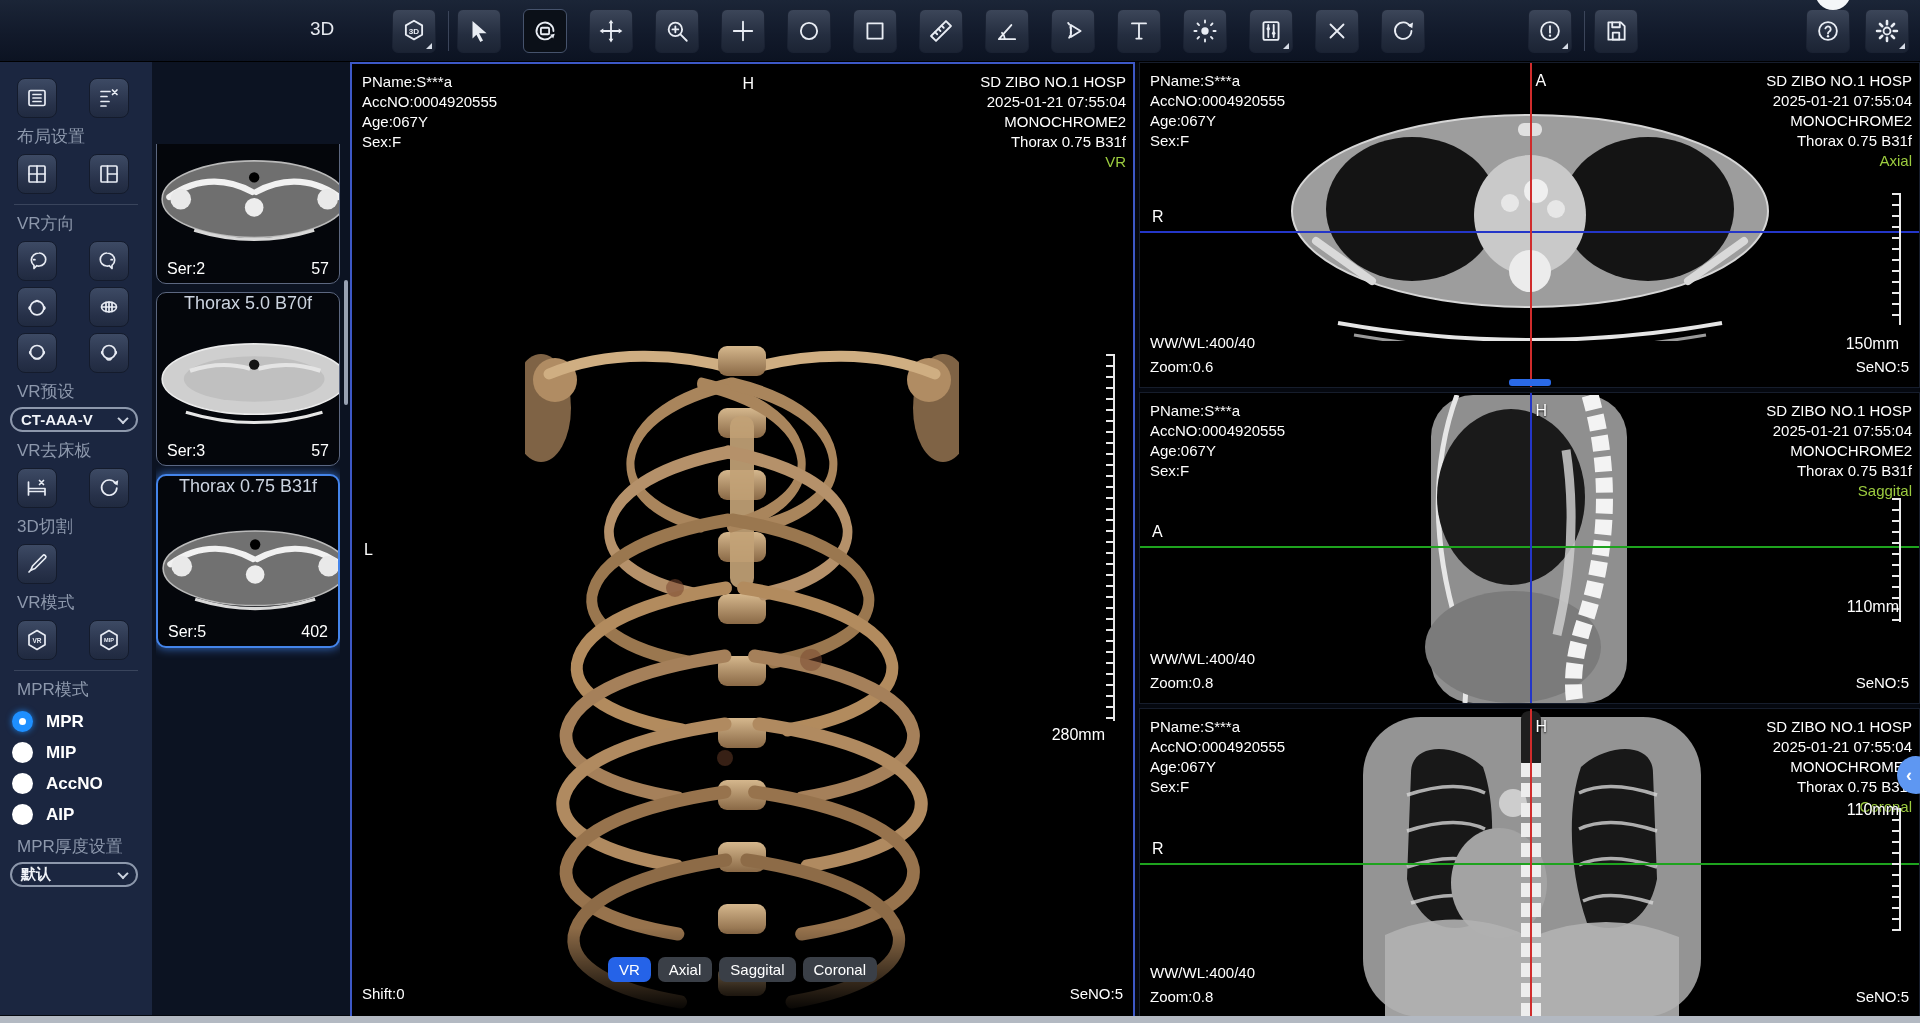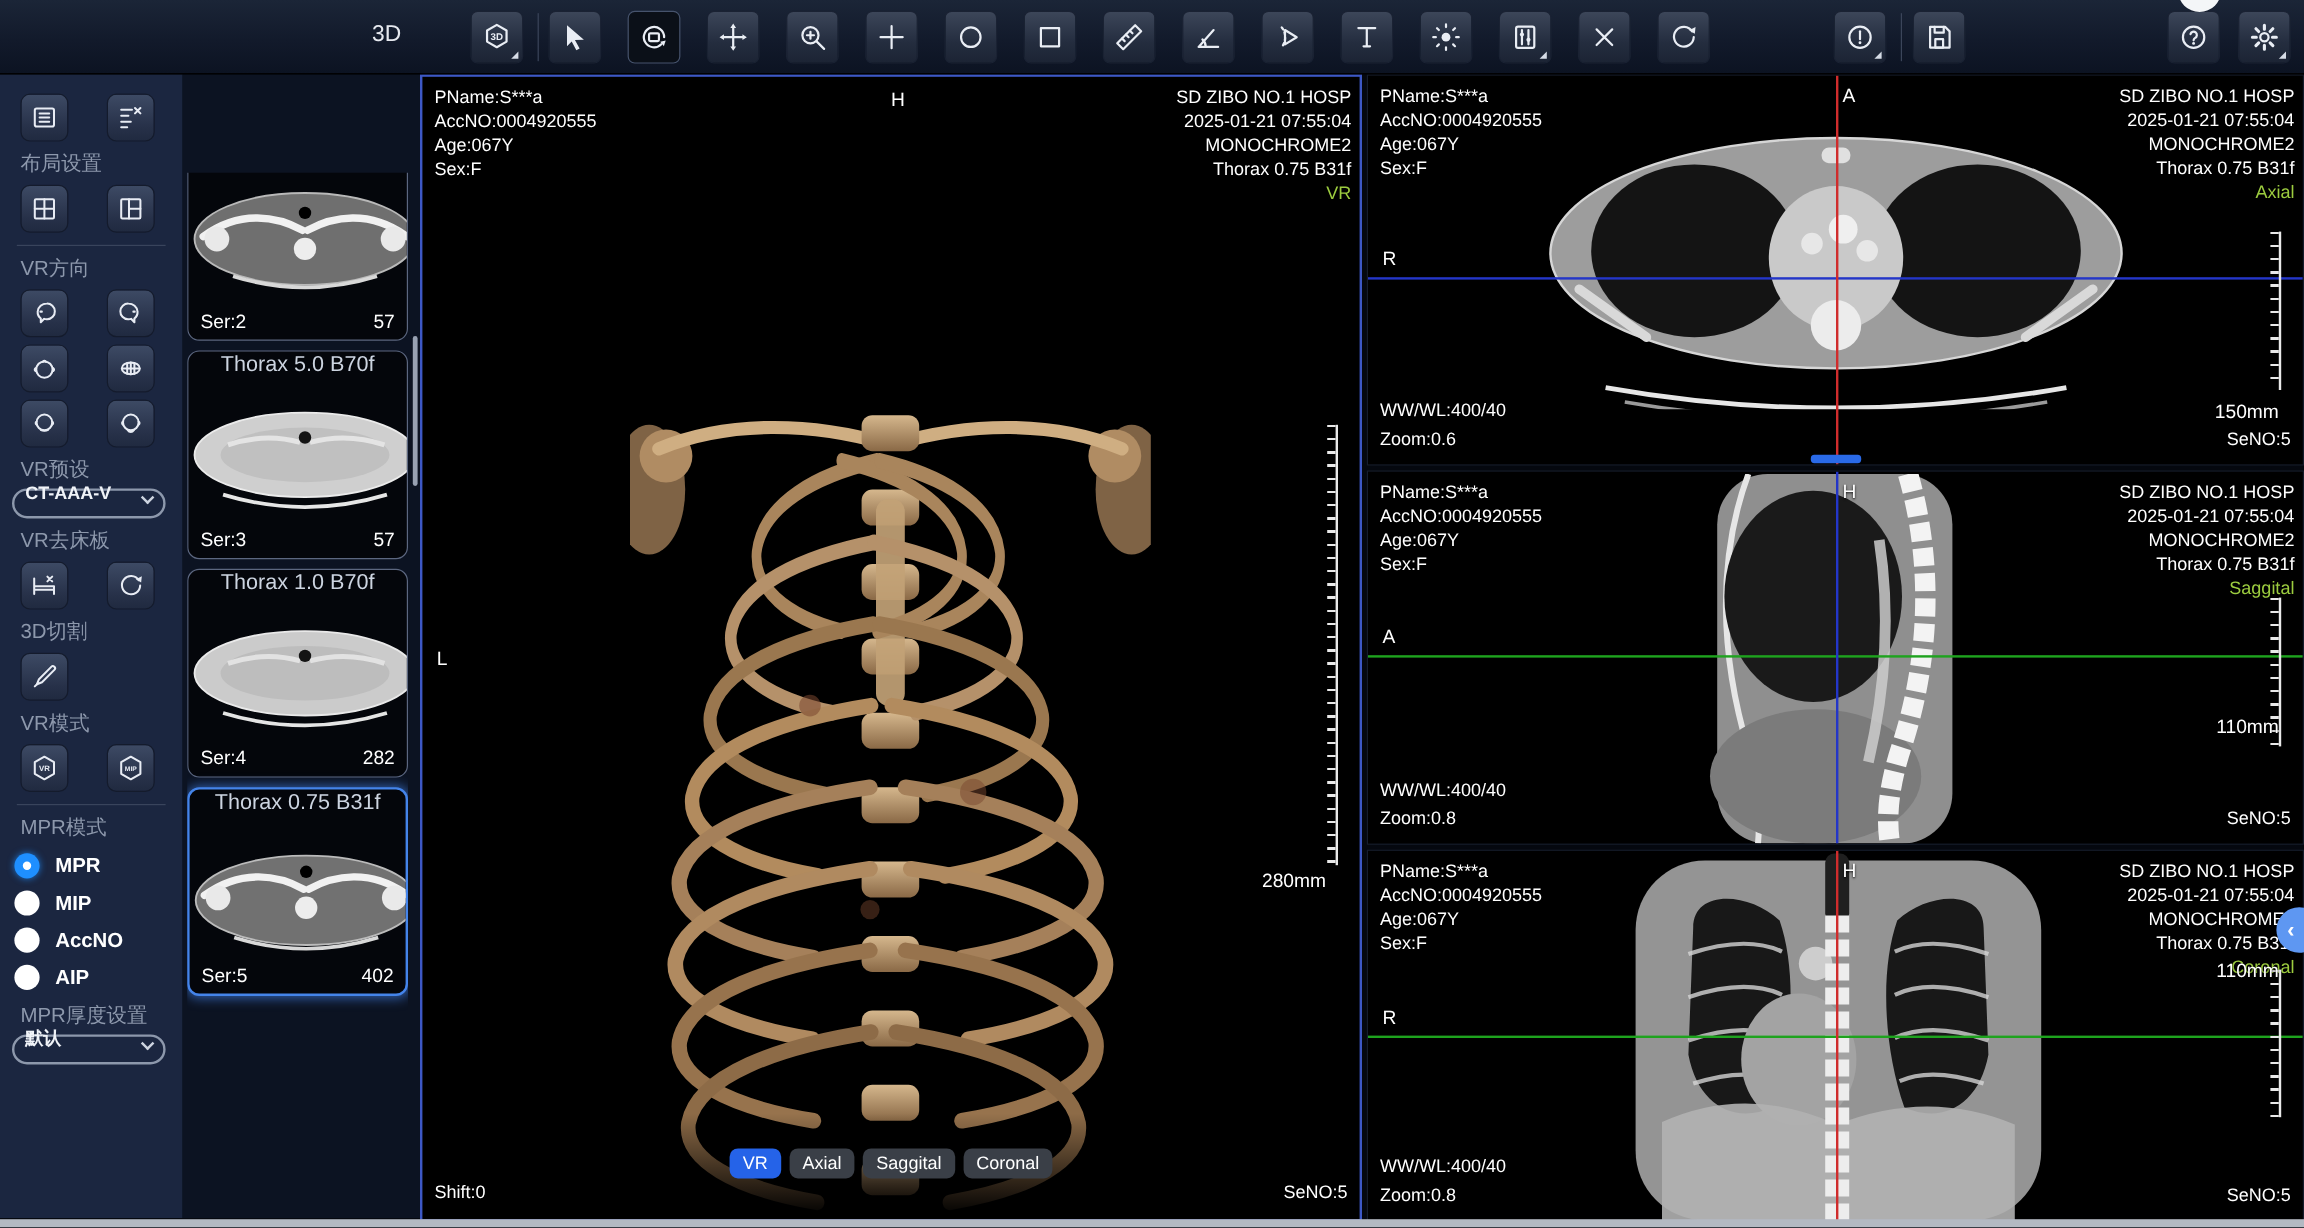--- a/index.html
+++ b/index.html
@@ -37,23 +37,23 @@
 
   
   .sidebar { position:absolute; left:0; top:62px; width:152px; height:953px;
     background:#1b2640; z-index:10; padding:10px 0 0 0; }
   .sb-row { display:flex; gap:32px; padding-left:17px; margin:6px 0; }
   .sb-btn { position:relative; width:40px; height:40px; border-radius:8px; border:1px solid #141b2c;
     background:linear-gradient(180deg,#3d4a64 0%,#273149 70%,#202a40 100%); color:#e8ecf4; cursor:pointer; }
   .sb-btn .ic { inset:7px; }
   .sb-label { color:#8d98ac; font-size:17px; padding-left:17px; margin:7px 0 3px; }
   .sb-div { height:1px; background:#39445c; margin:10px 14px 4px; }
-  .sb-select { display:flex; align-items:flex-end; justify-content:space-between;
+  .sb-select { display:flex; align-items:center; justify-content:space-between;
     margin:4px 0 2px 10px; width:128px; height:25px; border:2px solid #8d98ac; border-radius:13px;
-    padding:10px 9px; color:#f0f3f8; font-size:15px; font-weight:bold; cursor:pointer; background:transparent; }
+    padding:0 9px; color:#f0f3f8; font-size:15px; font-weight:bold; cursor:pointer; background:transparent; }
   .chev { width:8px; height:8px; border-right:2px solid #cdd4e0; border-bottom:2px solid #cdd4e0;
     transform:rotate(45deg) translate(-1px,-1px); }
   .radio-item { display:flex; align-items:center; gap:13px; padding-left:12px; margin:10px 0; cursor:pointer; }
   .radio-dot { width:21px; height:21px; border-radius:50%; background:#fff; position:relative; }
   .radio-item.sel .radio-dot { background:#1e8fff; box-shadow:0 0 6px rgba(30,143,255,.8); }
   .radio-item.sel .radio-dot::after { content:""; position:absolute; left:7px; top:7px; width:7px; height:7px;
     border-radius:50%; background:#fff; }
   .radio-item span.lbl { color:#fff; font-size:17px; font-weight:bold; }
 
   
@@ -415,34 +415,20 @@
           <path d="M30 52 Q60 42 88 50 M96 50 Q126 42 156 52" stroke="#e4e4e4" stroke-width="4" fill="none"></path>
           <circle cx="92" cy="46" r="5" fill="#141414"></circle>
           <path d="M26 92 Q92 112 158 92" stroke="#e6e6e6" stroke-width="3" fill="none"></path>
         </svg>
         <div class="foot">
             <span>Ser:3</span>
             <span>57</span>
           </div>
       </div>
 
-      <div class="card">
-        <div class="title">Thorax 1.0 B70f</div>
-        <svg class="thumb" viewBox="0 0 184 116" preserveAspectRatio="none">
-          <ellipse cx="92" cy="60" rx="89" ry="34" fill="#cbcbcb" stroke="#e9e9e9" stroke-width="1.5"></ellipse>
-          <ellipse cx="92" cy="60" rx="68" ry="22" fill="#bdbdbd"></ellipse>
-          <path d="M30 52 Q60 42 88 50 M96 50 Q126 42 156 52" stroke="#e2e2e2" stroke-width="4" fill="none"></path>
-          <circle cx="92" cy="46" r="5" fill="#141414"></circle>
-          <path d="M26 92 Q92 112 158 92" stroke="#e4e4e4" stroke-width="3" fill="none"></path>
-        </svg>
-        <div class="foot">
-            <span>Ser:4</span>
-            <span>282</span>
-          </div>
-      </div>
 
       <div class="card sel">
         <div class="title">Thorax 0.75 B31f</div>
         <svg class="thumb" viewBox="0 0 184 116" preserveAspectRatio="none">
           <ellipse cx="92" cy="66" rx="89" ry="36" fill="#717171" stroke="#bbbbbb" stroke-width="1.5"></ellipse>
           <path d="M10 62 C40 40 70 46 90 57" stroke="#f1f1f1" stroke-width="6" fill="none" stroke-linecap="round"></path>
           <path d="M174 62 C144 40 114 46 94 57" stroke="#f1f1f1" stroke-width="6" fill="none" stroke-linecap="round"></path>
           <circle cx="21" cy="64" r="10" fill="#e9e9e9"></circle>
             <circle cx="163" cy="64" r="10" fill="#e9e9e9"></circle>
           <circle cx="92" cy="72" r="9" fill="#ededed"></circle>

